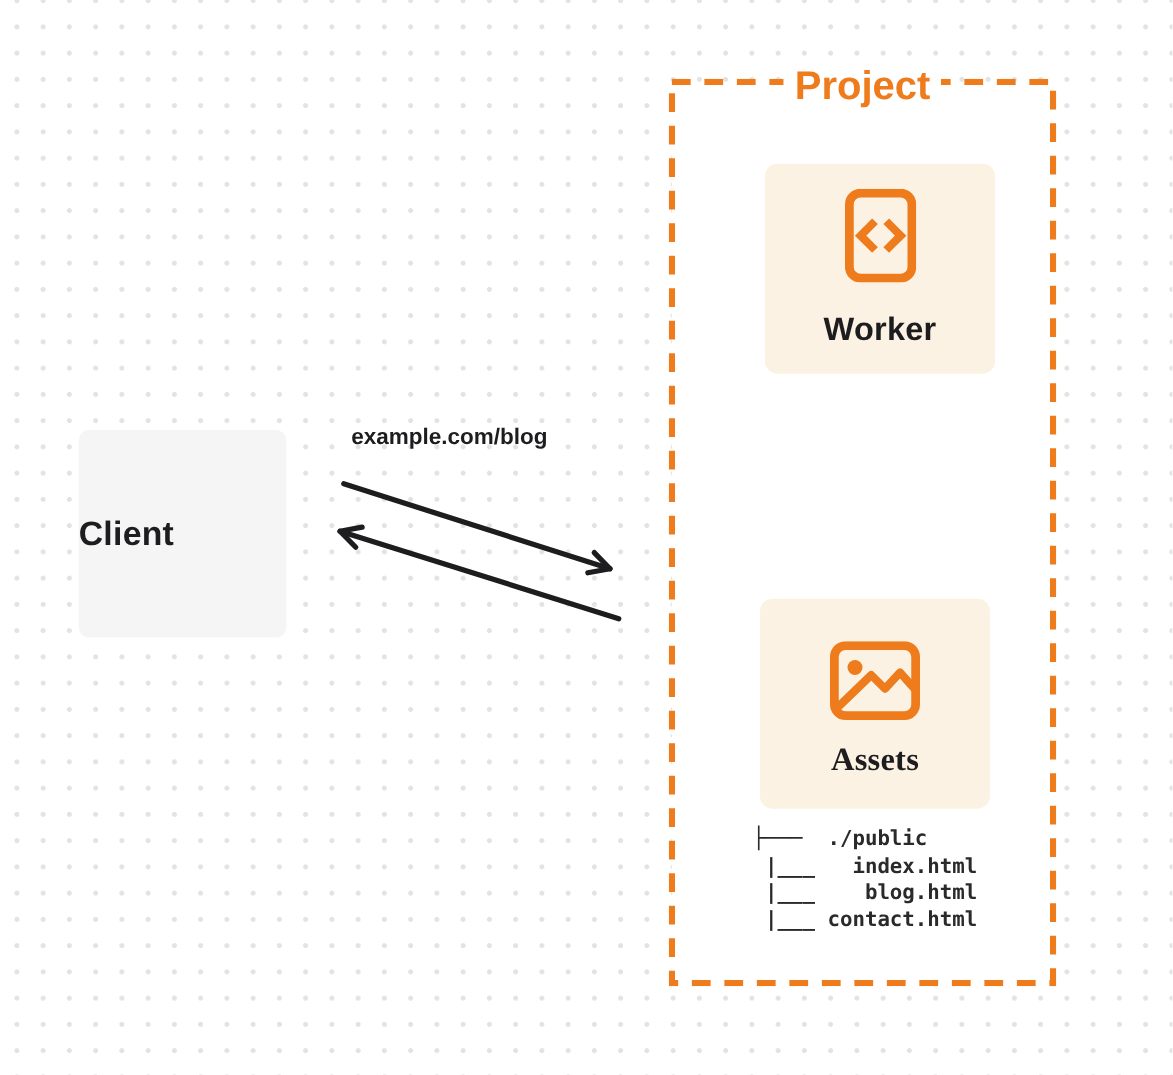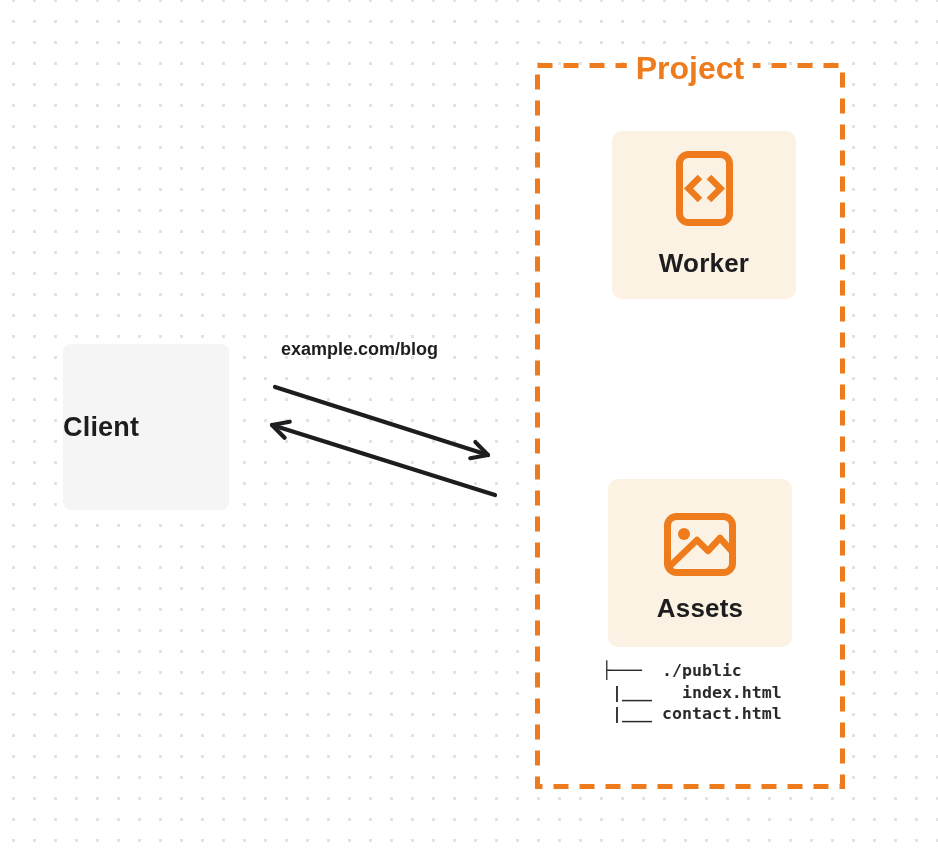--- a/index.html
+++ b/index.html
@@ -106,21 +106,21 @@
     z-index: 1;
     color: var(--accent, #EE7B1C);
   }
   .card .card-label {
     font-size: 26px;
     font-weight: 700;
     color: var(--ink, #1D1D1F);
     letter-spacing: 0.2px;
   }
   .card-worker { left: 77px; top: 68px; gap: 22px; }
-  .card-assets { left: 73px; top: 416px; gap: 17px; padding-top: 10px; box-sizing: border-box; }
+  .card-assets { left: 73px; top: 416px; gap: 17px; padding-top: 10px; box-sizing: border-box; font-family: Liberation Serif, serif; }
   .card svg { display: block; }
   .icon-stroke {
     stroke: currentColor;
     fill: none;
   }
 
   
   .tree {
     position: absolute;
     left: 55px;
@@ -176,16 +176,16 @@
 
     <div class="card card-assets">
       <svg width="72" height="63" viewBox="0 0 72 63" xmlns="http://www.w3.org/2000/svg">
         <rect class="icon-stroke" x="3.5" y="3.5" width="65" height="56" rx="9" stroke-width="7"></rect>
         <circle cx="20" cy="21" r="6" fill="currentColor" stroke="none"></circle>
         <polyline class="icon-stroke" points="5,54 33,27 44,38 56,25 68.5,39" stroke-width="6.5" stroke-linejoin="round"></polyline>
       </svg>
       <span class="card-label">Assets</span>
     </div>
 
-    <pre class="tree"><div>├───  ./public</div><div> |___   index.html</div><div> |___ contact.html</div></pre>
+    <pre class="tree"><div>├───  ./public</div><div> |___   index.html</div><div> |___    blog.html</div><div> |___ contact.html</div></pre>
 
   </div>
 </div>
 
 </body></html>

